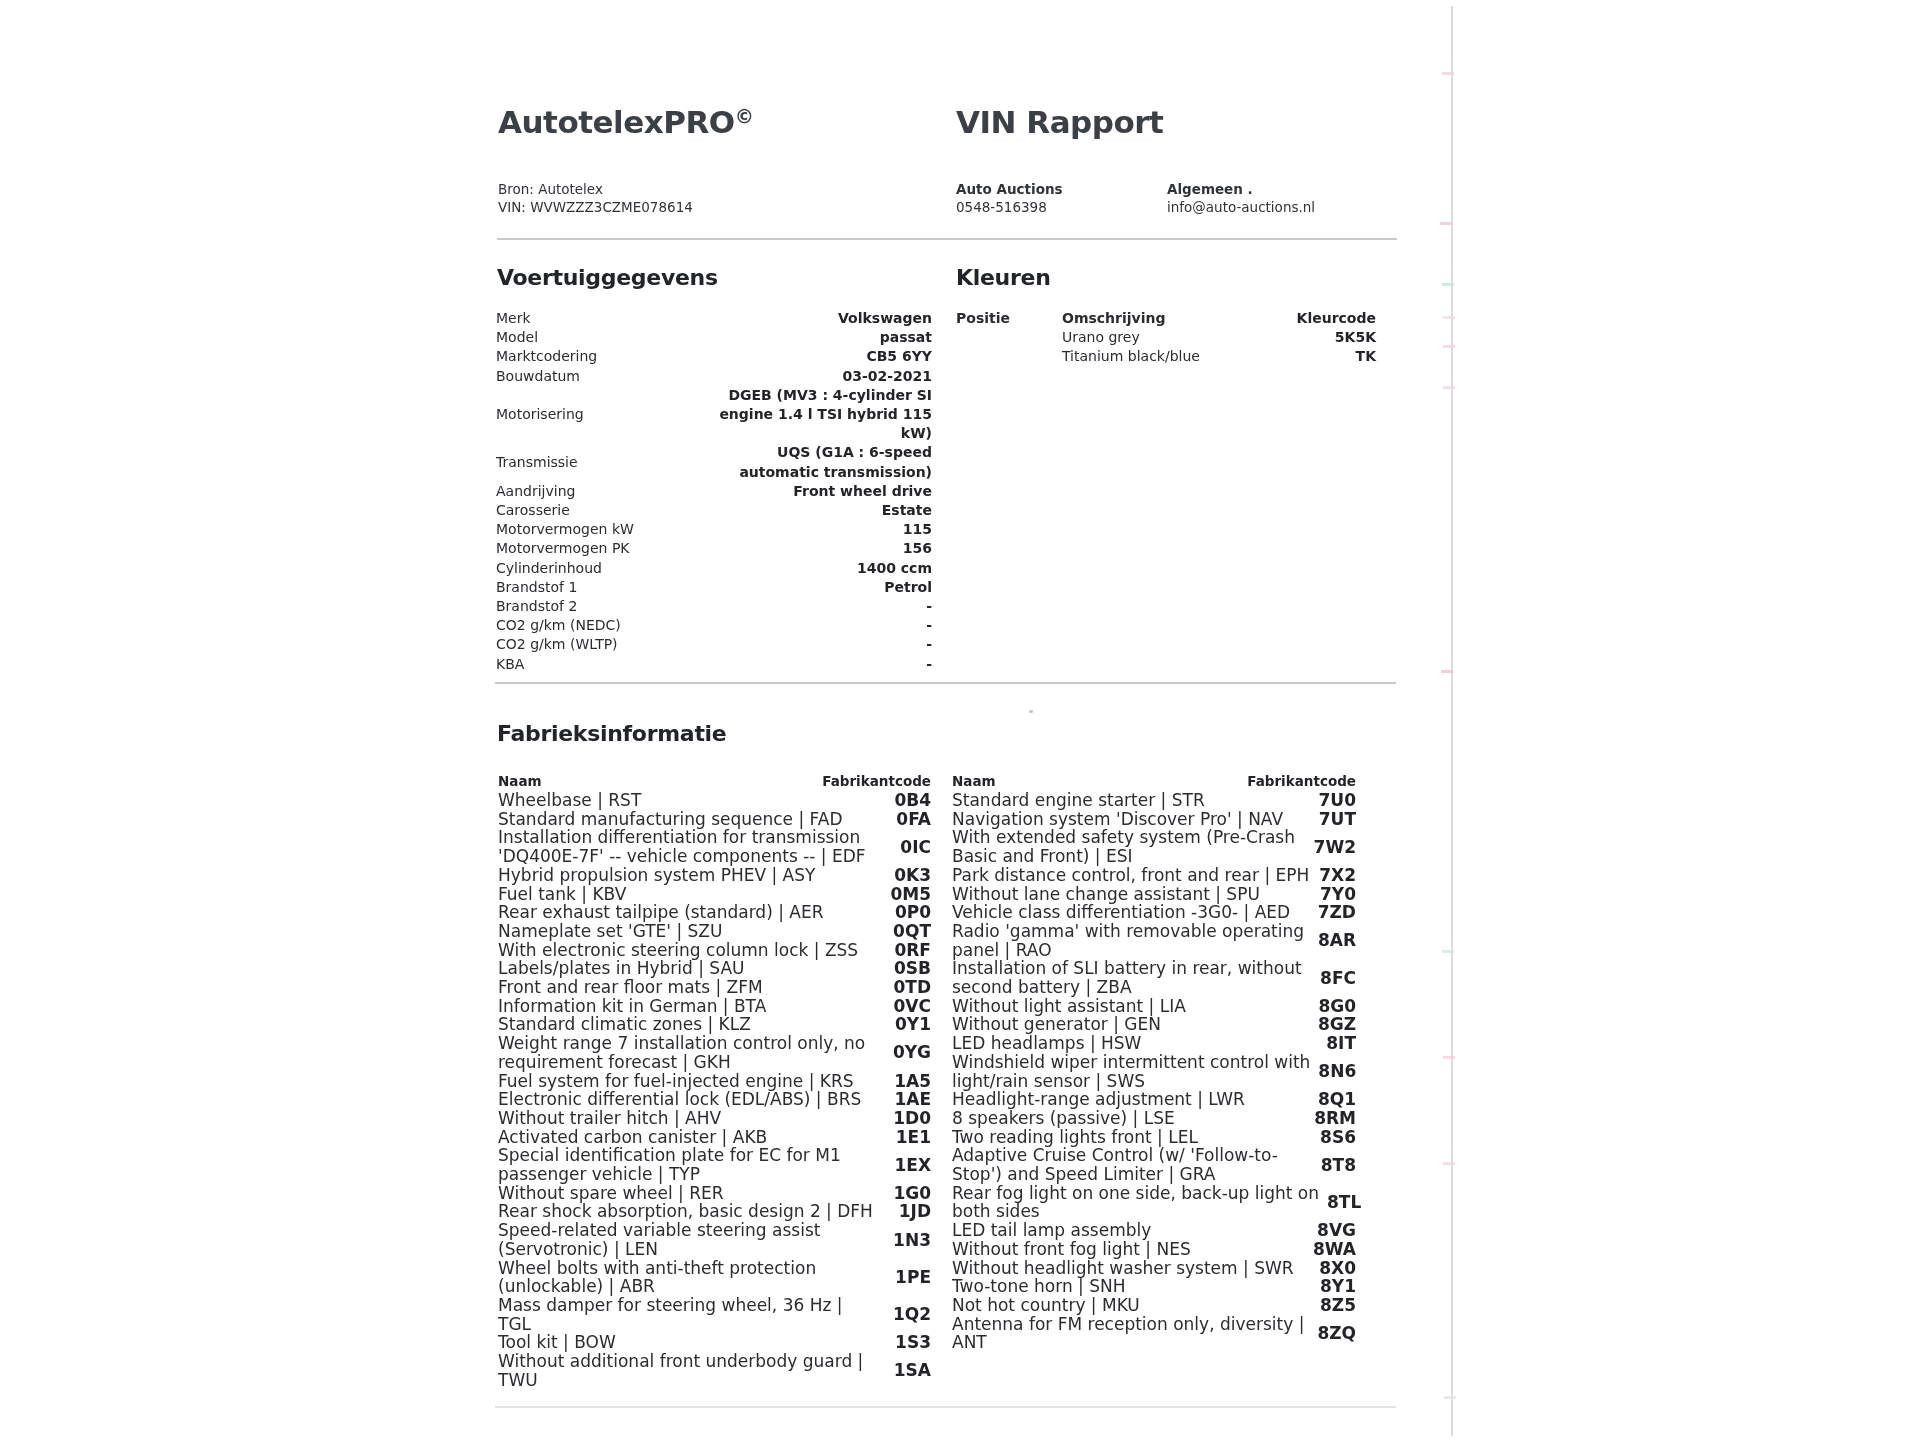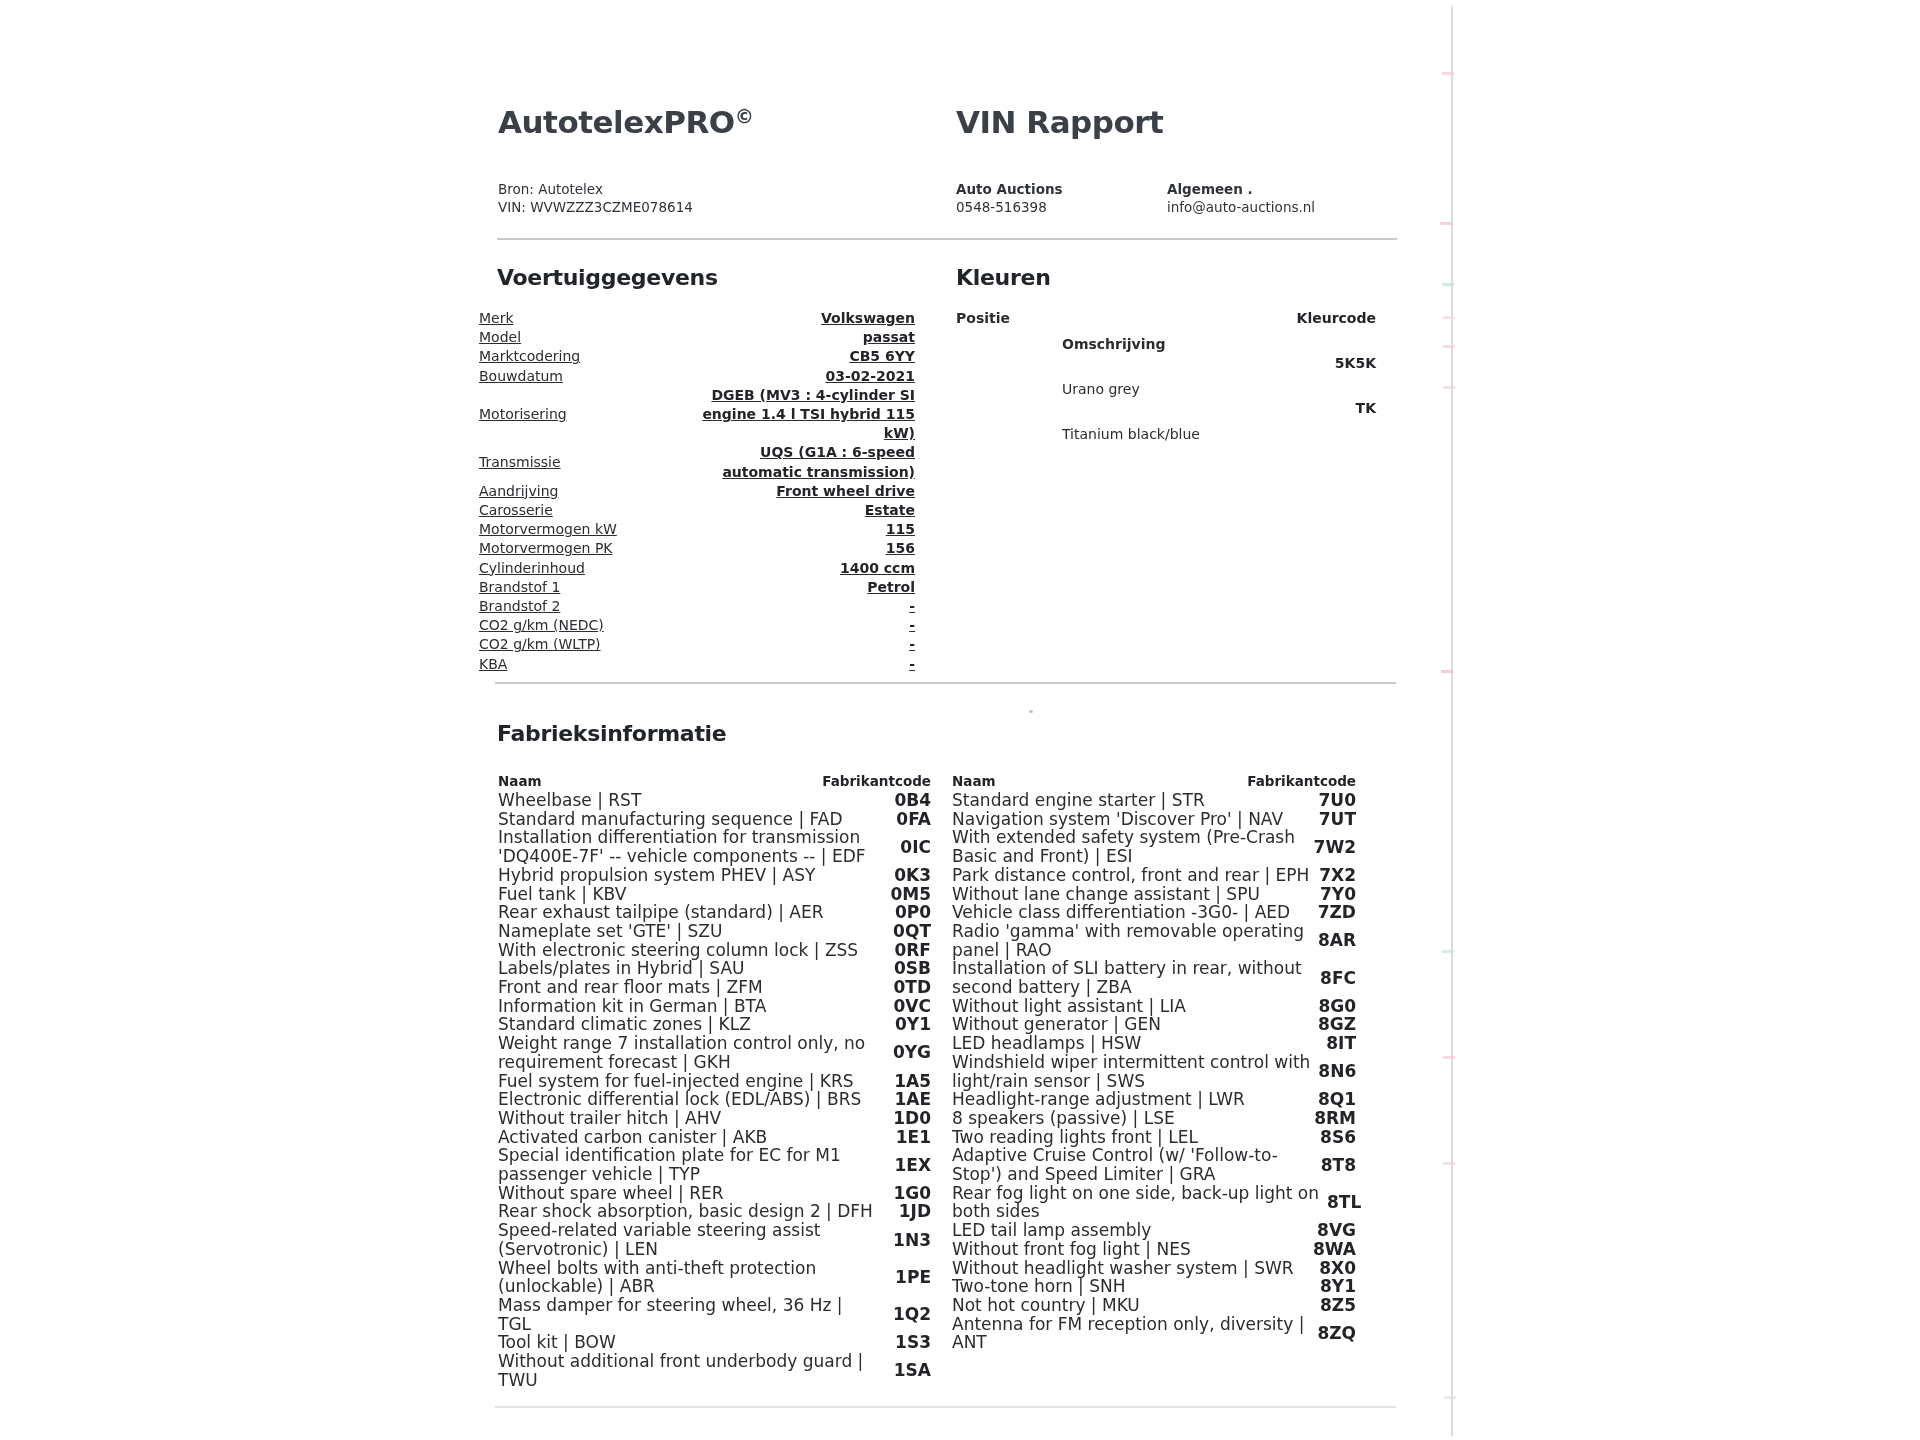--- a/index.html
+++ b/index.html
@@ -28,32 +28,32 @@
   #divider-3{left:495px;top:1406px;width:901px;background:#d4d4d4;opacity:.65;}
 
   
   .section-title{position:absolute;font-size:22px;font-weight:bold;color:#212428;
     letter-spacing:-0.3px;white-space:nowrap;}
   #vehicle-title{left:497px;top:265px;}
   #colors-title{left:956px;top:265px;}
   #factory-title{left:497px;top:721px;}
 
   
-  #vehicle-rows{position:absolute;left:479px;top:309px;width:436px;
-    font-size:14px;line-height:19.2px;text-decoration:underline;}
+  #vehicle-rows{position:absolute;left:496px;top:309px;width:436px;
+    font-size:14px;line-height:19.2px;}
   .vrow{display:flex;align-items:center;}
   .vlabel{flex:1 1 auto;}
   .vvalue{margin-left:auto;font-weight:bold;text-align:right;white-space:pre-line;color:#222428;}
 
   
   #colors-table{position:absolute;left:956px;top:309px;width:420px;
     font-size:14px;line-height:19.2px;}
   .krow{display:flex;}
   .kpos{width:106px;flex:0 0 auto;}
-  .kdesc{flex:1 1 auto;margin-top:26px;}
+  .kdesc{flex:1 1 auto;}
   .kcode{margin-left:auto;text-align:right;font-weight:bold;color:#222428;}
   .khead .kpos,.khead .kdesc,.khead .kcode{font-weight:bold;}
 
   
   .fcol{position:absolute;top:772px;}
   #factory-col-left{left:498px;width:433px;}
   #factory-col-right{left:952px;width:404px;}
   .fhead{display:flex;justify-content:space-between;font-size:13.5px;font-weight:bold;
     line-height:19px;color:#222428;}
   .frow{display:flex;align-items:center;font-size:17px;line-height:18.7px;}

